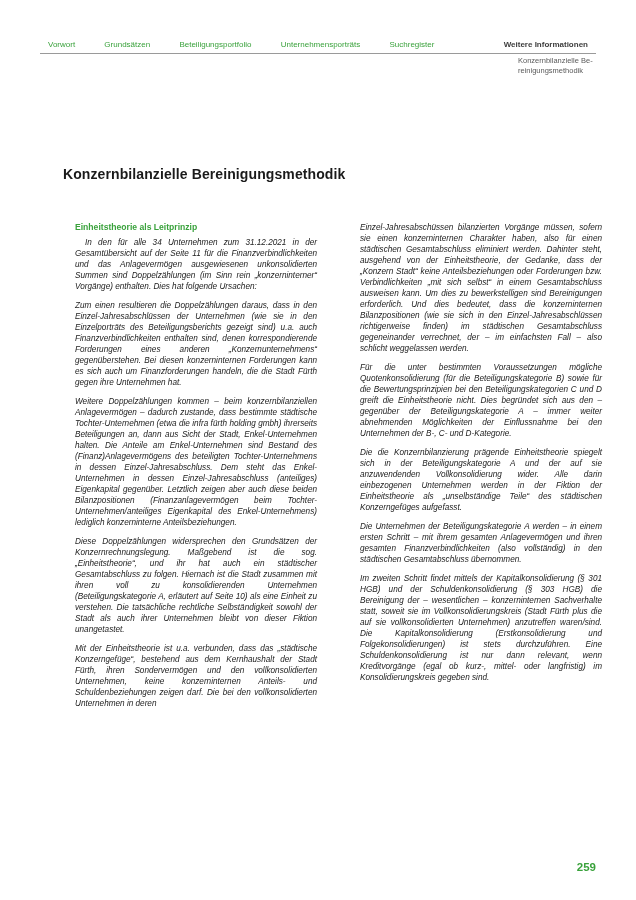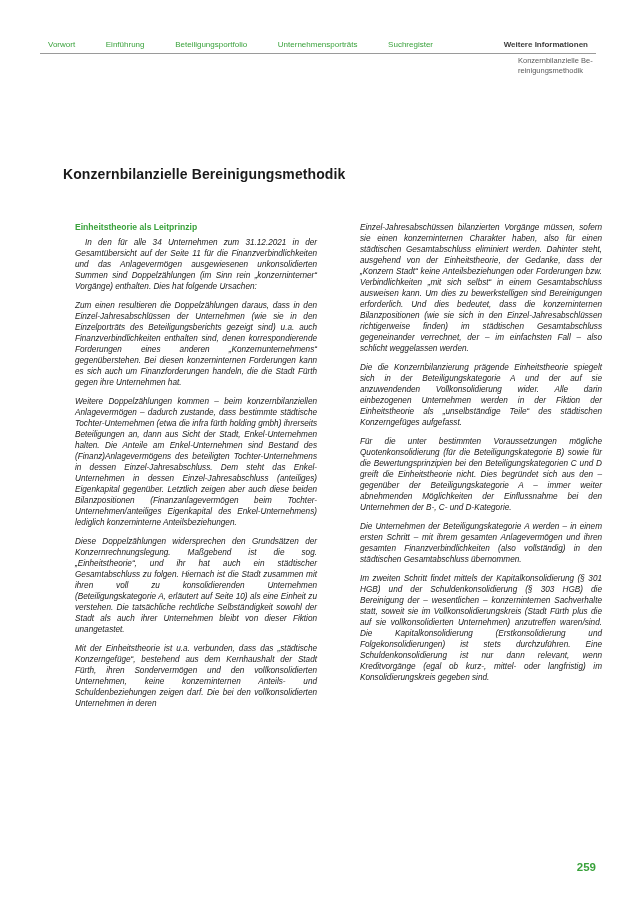--- a/index.html
+++ b/index.html
@@ -107,21 +107,21 @@
   }
 </style>
 </head>
 <body>
 
 <div class="page">
 
   <header class="topnav">
     <nav class="nav-row">
       <a class="nav-link">Vorwort</a>
-      <a class="nav-link">Einführung</a>
+      <a class="nav-link">Grundsätzen</a>
       <a class="nav-link">Beteiligungsportfolio</a>
       <a class="nav-link">Unternehmensporträts</a>
       <a class="nav-link">Suchregister</a>
       <a class="nav-link active">Weitere Informationen</a>
     </nav>
   </header>
 
   <div class="breadcrumb">
     <div>Konzernbilanzielle Be-</div>
     <div>reinigungsmethodik</div>
@@ -135,22 +135,22 @@
       <h2 class="subhead">Einheitstheorie als Leitprinzip</h2>
       <p class="indent">In den für alle 34 Unternehmen zum 31.12.2021 in der Gesamtübersicht auf der Seite 11 für die Finanzverbindlichkeiten und das Anlagevermögen ausgewiesenen unkonsolidierten Summen sind Doppelzählungen (im Sinn rein „konzerninterner“ Vorgänge) enthalten. Dies hat folgende Ursachen:</p>
       <p>Zum einen resultieren die Doppelzählungen daraus, dass in den Einzel-Jahresabschlüssen der Unternehmen (wie sie in den Einzelporträts des Beteiligungsberichts gezeigt sind) u.a. auch Finanzverbindlichkeiten enthalten sind, denen korrespondierende Forderungen eines anderen „Konzernunternehmens“ gegenüberstehen. Bei diesen konzerninternen Forderungen kann es sich auch um Finanzforderungen handeln, die die Stadt Fürth gegen ihre Unternehmen hat.</p>
       <p>Weitere Doppelzählungen kommen – beim konzernbilanziellen Anlagevermögen – dadurch zustande, dass bestimmte städtische Tochter-Unternehmen (etwa die infra fürth holding gmbh) ihrerseits Beteiligungen an, dann aus Sicht der Stadt, Enkel-Unternehmen halten. Die Anteile am Enkel-Unternehmen sind Bestand des (Finanz)Anlagevermögens des beteiligten Tochter-Unternehmens in dessen Einzel-Jahresabschluss. Dem steht das Enkel-Unternehmen in dessen Einzel-Jahresabschluss (anteiliges) Eigenkapital gegenüber. Letztlich zeigen aber auch diese beiden Bilanzpositionen (Finanzanlagevermögen beim Tochter-Unternehmen/anteiliges Eigenkapital des Enkel-Unternehmens) lediglich konzerninterne Anteilsbeziehungen.</p>
       <p>Diese Doppelzählungen widersprechen den Grundsätzen der Konzernrechnungslegung. Maßgebend ist die sog. „Einheitstheorie“, und ihr hat auch ein städtischer Gesamtabschluss zu folgen. Hiernach ist die Stadt zusammen mit ihren voll zu konsolidierenden Unternehmen (Beteiligungskategorie A, erläutert auf Seite 10) als eine Einheit zu verstehen. Die tatsächliche rechtliche Selbständigkeit sowohl der Stadt als auch ihrer Unternehmen bleibt von dieser Fiktion unangetastet.</p>
       <p>Mit der Einheitstheorie ist u.a. verbunden, dass das „städtische Konzerngefüge“, bestehend aus dem Kernhaushalt der Stadt Fürth, ihren Sondervermögen und den vollkonsolidierten Unternehmen, keine konzerninternen Anteils- und Schuldenbeziehungen zeigen darf. Die bei den vollkonsolidierten Unternehmen in deren</p>
     </section>
 
     <section class="col">
       <p>Einzel-Jahresabschüssen bilanzierten Vorgänge müssen, sofern sie einen konzerninternen Charakter haben, also für einen städtischen Gesamtabschluss eliminiert werden. Dahinter steht, ausgehend von der Einheitstheorie, der Gedanke, dass der „Konzern Stadt“ keine Anteilsbeziehungen oder Forderungen bzw. Verbindlichkeiten „mit sich selbst“ in einem Gesamtabschluss ausweisen kann. Um dies zu bewerkstelligen sind Bereinigungen erforderlich. Und dies bedeutet, dass die konzerninternen Bilanzpositionen (wie sie sich in den Einzel-Jahresabschlüssen richtigerweise finden) im städtischen Gesamtabschluss gegeneinander verrechnet, der – im einfachsten Fall – also schlicht weggelassen werden.</p>
+      <p>Für die unter bestimmten Voraussetzungen mögliche Quotenkonsolidierung (für die Beteiligungskategorie B) sowie für die Bewertungsprinzipien bei den Beteiligungskategorien C und D greift die Einheitstheorie nicht. Dies begründet sich aus den – gegenüber der Beteiligungskategorie A – immer weiter abnehmenden Möglichkeiten der Einflussnahme bei den Unternehmen der B-, C- und D-Kategorie.</p>
       <p>Die die Konzernbilanzierung prägende Einheitstheorie spiegelt sich in der Beteiligungskategorie A und der auf sie anzuwendenden Vollkonsolidierung wider. Alle darin einbezogenen Unternehmen werden in der Fiktion der Einheitstheorie als „unselbständige Teile“ des städtischen Konzerngefüges aufgefasst.</p>
-      <p>Für die unter bestimmten Voraussetzungen mögliche Quotenkonsolidierung (für die Beteiligungskategorie B) sowie für die Bewertungsprinzipien bei den Beteiligungskategorien C und D greift die Einheitstheorie nicht. Dies begründet sich aus den – gegenüber der Beteiligungskategorie A – immer weiter abnehmenden Möglichkeiten der Einflussnahme bei den Unternehmen der B-, C- und D-Kategorie.</p>
       <p>Die Unternehmen der Beteiligungskategorie A werden – in einem ersten Schritt – mit ihrem gesamten Anlagevermögen und ihren gesamten Finanzverbindlichkeiten (also vollständig) in den städtischen Gesamtabschluss übernommen.</p>
       <p>Im zweiten Schritt findet mittels der Kapitalkonsolidierung (§ 301 HGB) und der Schuldenkonsolidierung (§ 303 HGB) die Bereinigung der – wesentlichen – konzerninternen Sachverhalte statt, soweit sie im Vollkonsolidierungskreis (Stadt Fürth plus die auf sie vollkonsolidierten Unternehmen) anzutreffen waren/sind. Die Kapitalkonsolidierung (Erstkonsolidierung und Folgekonsolidierungen) ist stets durchzuführen. Eine Schuldenkonsolidierung ist nur dann relevant, wenn Kreditvorgänge (egal ob kurz-, mittel- oder langfristig) im Konsolidierungskreis gegeben sind.</p>
     </section>
 
   </main>
 
   <div class="pagenum">259</div>
 
 </div>
 

